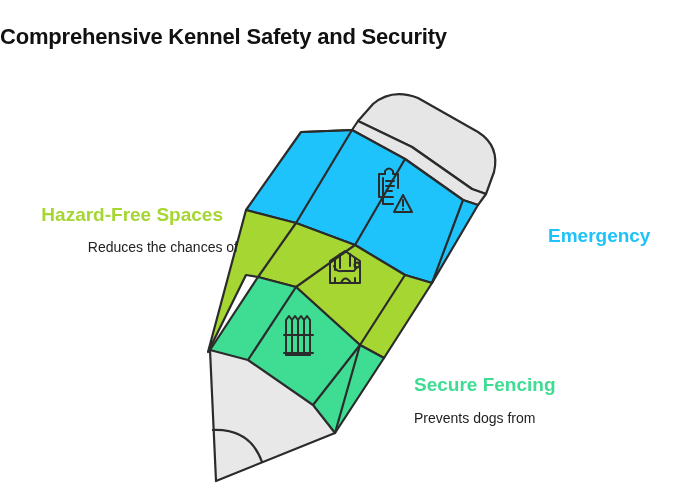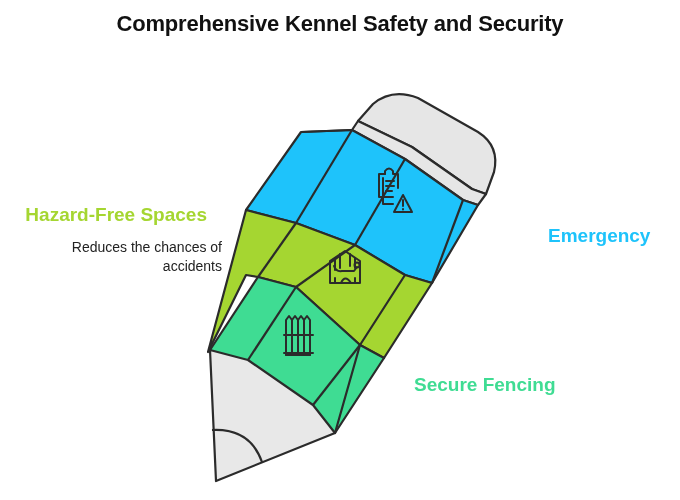--- a/index.html
+++ b/index.html
@@ -1,21 +1,21 @@
 <!DOCTYPE html>
 <html><head>
   <meta charset="utf-8">
   <style>
     html, body { margin: 0; padding: 0; background: #ffffff; }
     body { width: 680px; height: 500px; position: relative; overflow: hidden; font-family: "Liberation Sans", sans-serif; }
-    .title { position: absolute; left: 0; top: 11px; width: 680px; text-align: center; font-size: 22px; font-weight: bold; color: #111111; letter-spacing: -0.2px; }
+    .title { position: absolute; left: 0; top: 24px; width: 680px; font-size: 22px; font-weight: bold; color: #111111; letter-spacing: -0.2px; }
     svg.pencil { position: absolute; left: 0; top: 0; }
     .label { position: absolute; font-weight: bold; font-size: 19px; line-height: 23px; }
     .desc { position: absolute; font-size: 14px; line-height: 19px; color: #222222; }
-    .left-block { text-align: right; }
+    .left-block { text-align: right; margin-left: 16px; }
   </style>
 </head>
 <body>
 
 <div class="title">Comprehensive Kennel Safety and Security</div>
 
 <svg class="pencil" width="680" height="500" viewBox="0 0 680 500">
   <g stroke="#2B2B2B" stroke-width="2.2" stroke-linejoin="round" fill="none">
 
     <path d="M358,121 L373,104 Q392,88 418,98 L478,132 Q500,146 494,172 L486,194 L472,189 L412,147 L358,121 Z" fill="#E6E6E6"></path>
@@ -67,24 +67,24 @@
     <path d="M304,331 L304,320 L307,316 L310,320 L310,331"></path>
     <path d="M286,331 L286,355 M292,331 L292,355 M298,331 L298,355 M304,331 L304,355 M310,331 L310,355"></path>
     <path d="M284,335 L313,335 M284,353 L313,353"></path>
     <path d="M286,355 L310,355"></path>
   </g>
 </svg>
 
 <div class="label left-block" style="left:0px; top:203px; width:207px; color:#A5D631;">Hazard-Free Spaces</div>
 <div class="desc left-block" style="left:15px; top:238px; width:207px;">
   <div>Reduces the chances of</div>
-  <div>accidents</div>
 </div>
 
 <div class="label" style="left:515px; top:224px; color:#1EC3FB;margin-left:33px;">
   <div>Emergency</div>
 </div>
 <div class="desc" style="left:515px; top:285px;">
 </div>
 
 <div class="label" style="left:414px; top:373px; color:#3FDC93;">Secure Fencing</div>
 <div class="desc" style="left:414px; top:409px;">
+  <div>Prevents dogs from</div>
 </div>
 
 </body></html>

